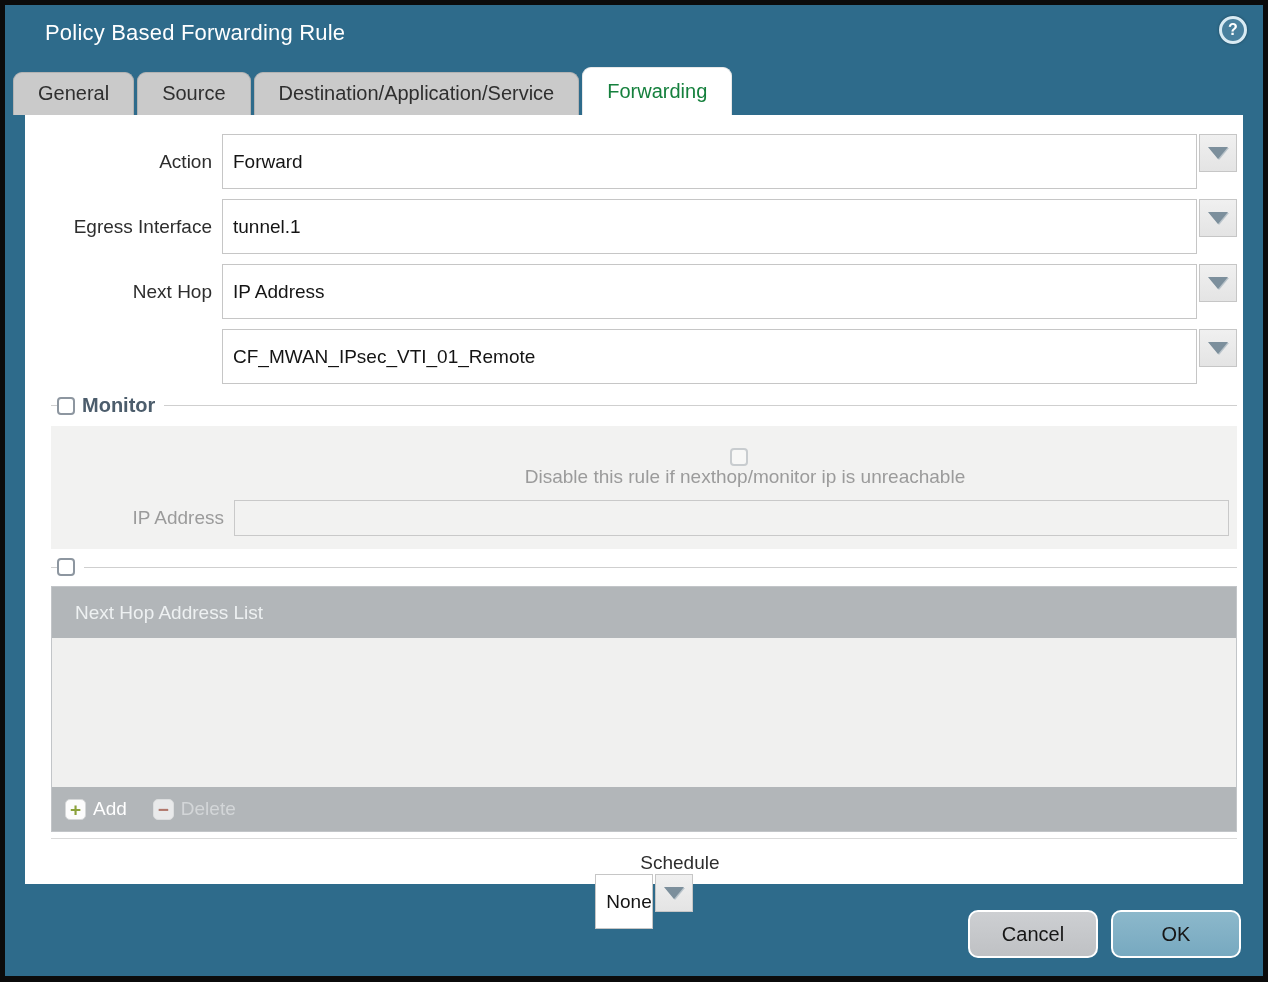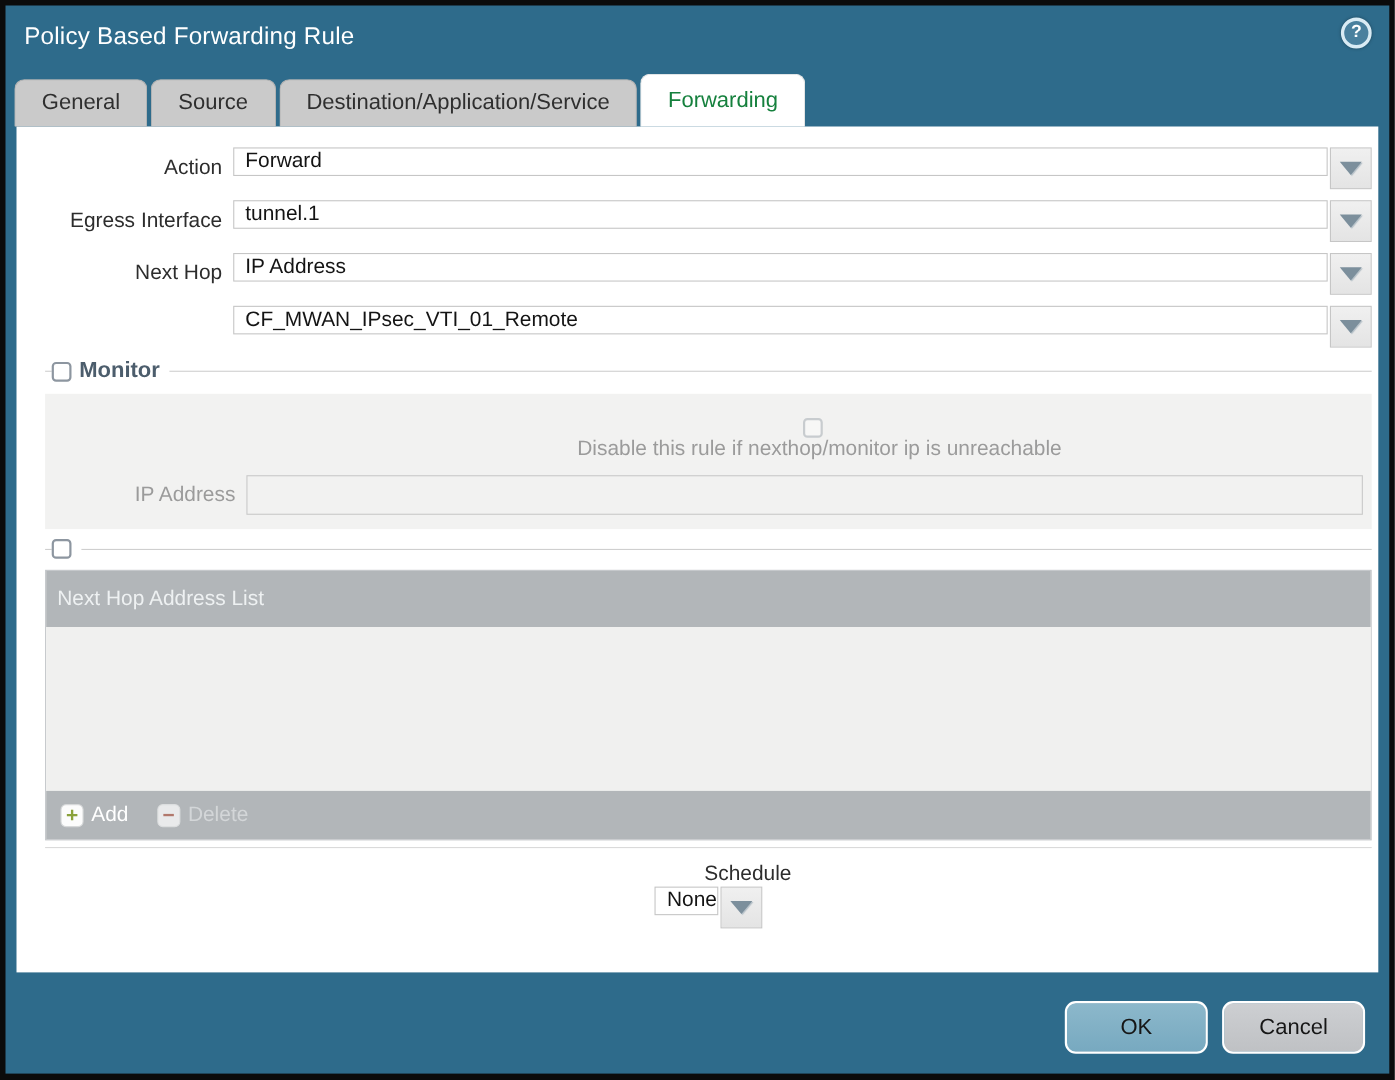--- a/index.html
+++ b/index.html
@@ -5,21 +5,21 @@
   * { box-sizing: border-box; margin: 0; padding: 0; }
   html, body { width: 1268px; height: 982px; }
   body { font-family: "Liberation Sans", sans-serif; background: #0b0b0b; position: relative; }
 
   .dialog {
     position: absolute; left: 5px; top: 5px; right: 5px; bottom: 6px;
     background: #2e6b8b; overflow: hidden;
   }
 
   
-  .titlebar { height: 60px; position: relative; }
+  .titlebar { height: 60px; position: relative; margin-left: 23px; }
   .titlebar .title {
     position: absolute; left: 17px; top: 15px;
     color: #ffffff; font-size: 22px; letter-spacing: 0.2px;
   }
   .help-btn {
     position: absolute; right: 16px; top: 11px;
     width: 28px; height: 28px; border-radius: 50%;
     background: #49809e; border: 3px solid #d9ebf4;
     color: #ffffff; font-size: 16px; font-weight: bold;
     display: flex; align-items: center; justify-content: center;
@@ -35,32 +35,32 @@
     height: 43px; line-height: 41px; padding: 0 24px;
     font-size: 20px; margin-right: 3px; cursor: pointer; white-space: nowrap;
   }
   .tab.active {
     background: #ffffff; color: #15803d;
     border-color: #e8e8e8; height: 48px; line-height: 46px;
   }
 
   
   .content {
-    background: #ffffff; margin: 0 10px; height: 769px;
+    background: #ffffff; margin: 0 20px; height: 769px;
     padding: 19px 6px 0 26px;
   }
 
   .form-row { display: flex; align-items: center; margin-bottom: 10px; }
   .form-label {
     width: 171px; padding-right: 10px; flex: none;
     text-align: right; font-size: 19px; color: #2d2d2d;
   }
   .field { flex: 1; display: flex; align-items: stretch; }
   .input {
-    flex: 1; height: 26px; background: #ffffff;
+    flex: 1; height: 55px; background: #ffffff;
     border: 1px solid #c6c6c6; font-size: 19px; color: #141414;
     display: flex; align-items: center; padding-left: 10px; overflow: hidden;
   }
   .trigger {
     width: 38px; height: 38px; margin-left: 2px; flex: none;
     background: linear-gradient(#f0f0f0, #e4e4e4);
     border: 1px solid #c6c6c6;
     display: flex; align-items: center; justify-content: center; cursor: pointer;
   }
   .arrow {
@@ -92,21 +92,21 @@
   .input.cream { background: #f0ecd9; border-color: #c9c9c9; }
   .input.ghost { background: transparent; border-color: #c9c9c9; height: 36px; }
   .disabled-check-row { display: flex; align-items: center; margin: 12px 0 12px 194px; flex-direction: column; }
   .checkbox.disabled { border: 2px solid #c8cccf; background: #f7f7f6; cursor: default; }
   .disabled-check-label { font-size: 19px; color: #9b9b9b; margin-left: 12px; }
 
   
   .grid-table { margin-top: 10px; border: 1px solid #c2c5c8; }
   .grid-header {
     height: 51px; background: #b2b6b9; color: #eef1f2; font-size: 19px;
-    display: flex; align-items: center; padding-left: 10px;
+    display: flex; align-items: center; padding-left: 23px;
   }
   .grid-body { height: 149px; background: #f0f0ef; }
   .grid-footer {
     height: 44px; background: #b2b6b9;
     display: flex; align-items: center; padding-left: 13px; gap: 26px;
   }
   .tool-btn { display: flex; align-items: center; gap: 7px; cursor: pointer; }
   .tool-icon {
     width: 21px; height: 21px; border-radius: 5px; flex: none;
     background: #fcfcfc; border: 1px solid #d6d8d9;
@@ -243,17 +243,17 @@
         <div class="input">None</div>
         <div class="trigger">
           <span class="arrow"></span>
         </div>
       </div>
     </div>
 
   </div>
 
   <div class="footer">
+    <button class="btn cancel">Cancel</button>
     <button class="btn ok">OK</button>
-    <button class="btn cancel">Cancel</button>
   </div>
 
 </div>
 
 </body></html>

